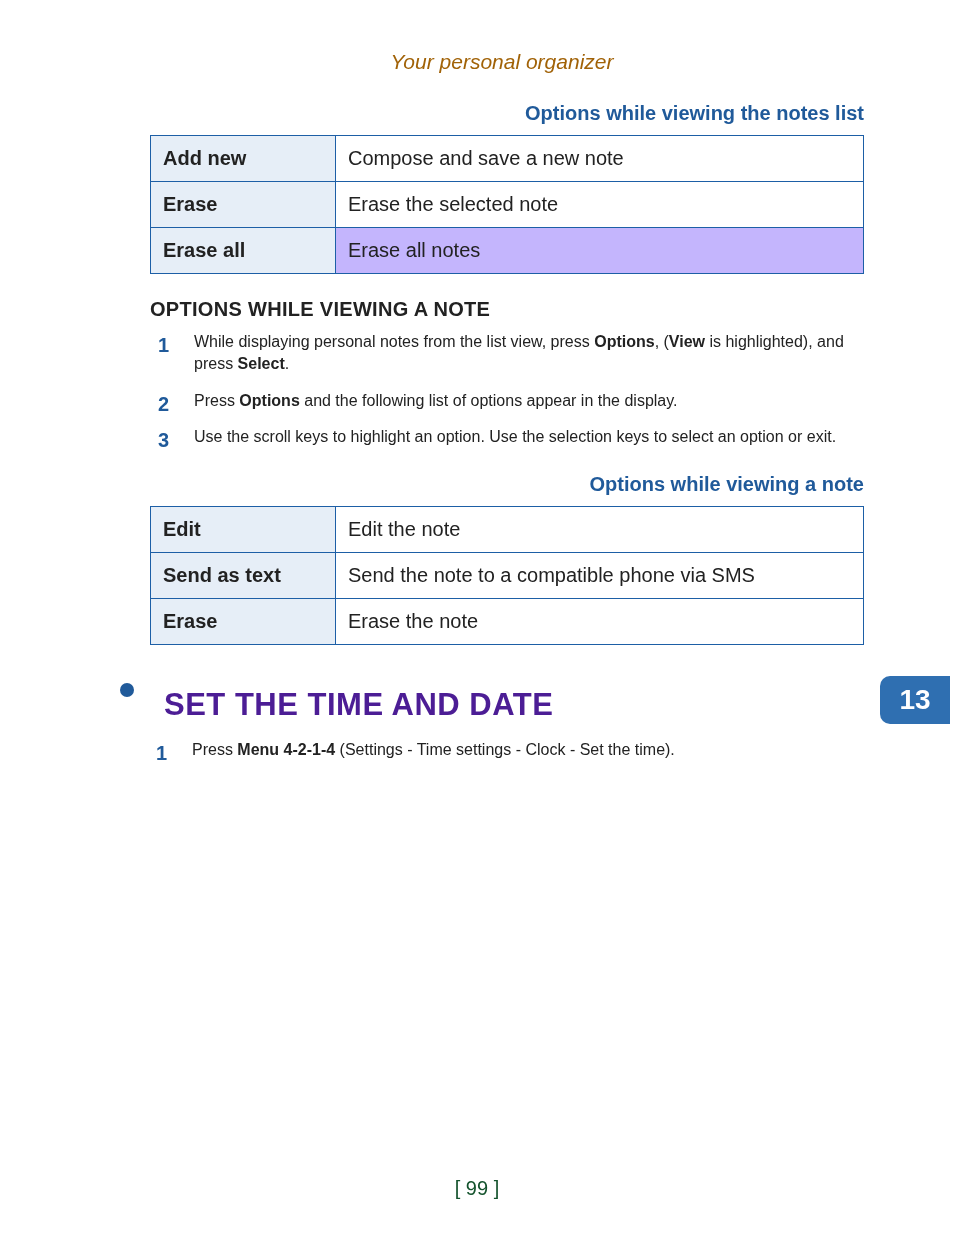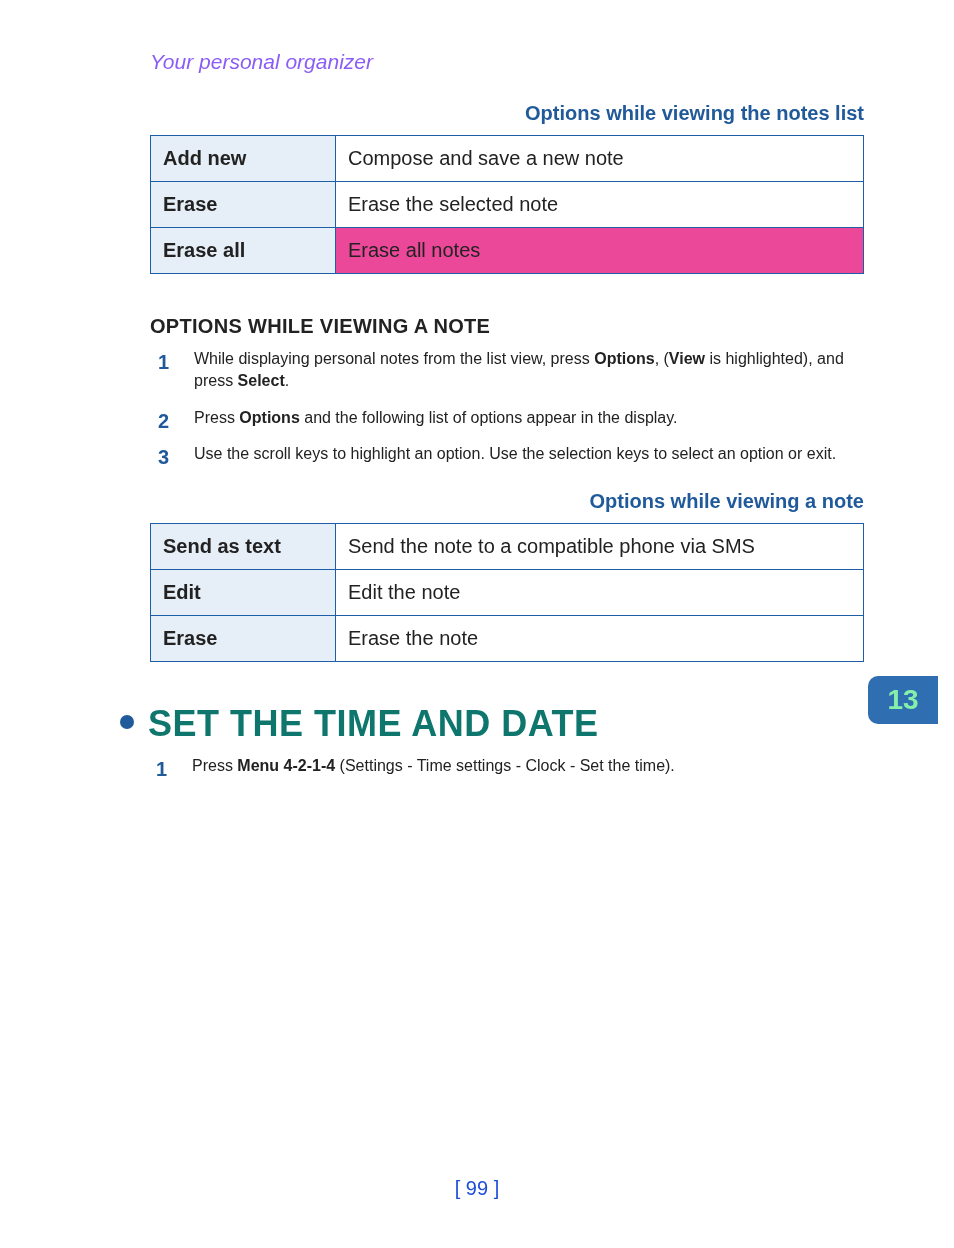--- a/index.html
+++ b/index.html
@@ -11,53 +11,53 @@
     width: 954px;
     height: 1248px;
     position: relative;
     box-sizing: border-box;
   }
   .page {
     padding: 50px 90px 0 150px;
     box-sizing: border-box;
   }
   .running-head {
-    text-align: left;
+    text-align: center;
     font-style: italic;
-    color: #8b5cf6;
+    color: #a16207;
     font-size: 21px;
     margin-bottom: 28px;
     padding-right: 10px;
   }
   .caption {
     color: #205a9a;
     font-weight: 600;
     font-size: 20px;
     margin: 0 0 10px 0;
     text-align: right;
   }
   table.opt {
     border-collapse: collapse;
     width: 100%;
     font-size: 20px;
-    margin-bottom: 41px;
+    margin-bottom: 24px;
   }
   table.opt td {
     border: 1.5px solid #1d5fa6;
     padding: 9px 12px;
     vertical-align: top;
     line-height: 1.35;
   }
   table.opt td.key {
     background: #e6eef7;
     font-weight: 700;
     width: 160px;
     color: #222;
   }
-  table.opt tr.shade td:last-child { background: #ec4899; }
+  table.opt tr.shade td:last-child { background: #c4b5fd; }
   .subhead {
     font-weight: 700;
     font-size: 20px;
     letter-spacing: 0.3px;
     margin: 4px 0 6px 0;
   }
   ol.steps {
     list-style: none;
     padding: 0;
     margin: 0 0 24px 0;
@@ -89,55 +89,55 @@
   }
   .bullet-dot {
     width: 14px; height: 14px;
     background: #205a9a;
     border-radius: 50%;
     margin-top: 12px;
     flex: 0 0 auto;
     margin-left: -30px;
   }
   .h1 {
-    color: #0f766e;
-    font-weight: 700;
-    font-size: 36px;
+    color: #4c1d95;
+    font-weight: 700;
+    font-size: 31px;
     letter-spacing: 0.5px;
-    margin: 0;
+    margin: 16px;
   }
   .h2 {
     color: #205a9a;
     font-weight: 700;
     font-size: 26px;
     margin: 4px 0 10px 0;
   }
   .tab {
     position: absolute;
-    right: 16px;
+    right: 4px;
     top: 676px;
     width: 70px;
     height: 48px;
     background: #2f6fb1;
-    color: #86efac;
+    color: #ffffff;
     font-weight: 700;
     font-size: 28px;
     display: flex;
     align-items: center;
     justify-content: center;
     border-top-left-radius: 10px;
     border-bottom-left-radius: 10px;
   }
   .pagenum {
     position: absolute;
     bottom: 48px;
     left: 0;
     width: 100%;
     text-align: center;
-    color: #1d4ed8;
+    color: #14532d;
     font-size: 20px;
   }
 </style>
 </head>
 <body>
 
 <div class="page">
 
   <div class="running-head">Your personal organizer</div>
 
@@ -170,26 +170,26 @@
     </li>
     <li>
       <span>Use the scroll keys to highlight an option. Use the selection keys to select an option or exit.</span>
     </li>
   </ol>
 
   <div class="caption">Options while viewing a note</div>
   <table class="opt">
     <tbody>
         <tr>
+      <td class="key">Edit</td>
+      <td>Edit the note</td>
+    </tr>
+    <tr>
       <td class="key">Send as text</td>
       <td>Send the note to a compatible phone via SMS</td>
-    </tr>
-    <tr>
-      <td class="key">Edit</td>
-      <td>Edit the note</td>
     </tr>
     <tr>
       <td class="key">Erase</td>
       <td>Erase the note</td>
     </tr>
   </tbody>
     </table>
 
   <div class="section-bullet">
     <div class="bullet-dot"></div>

